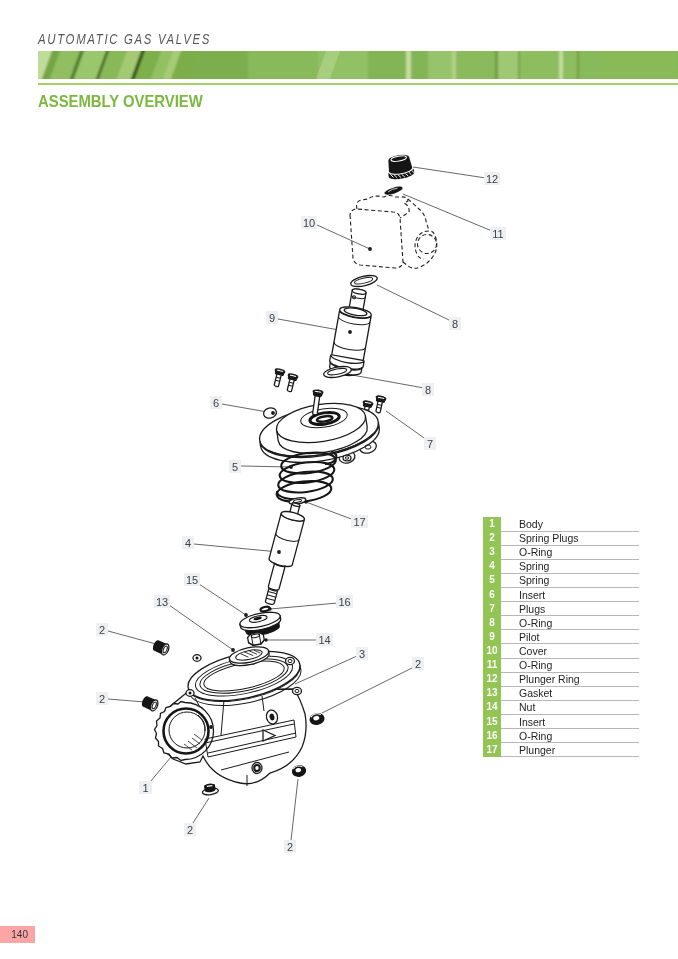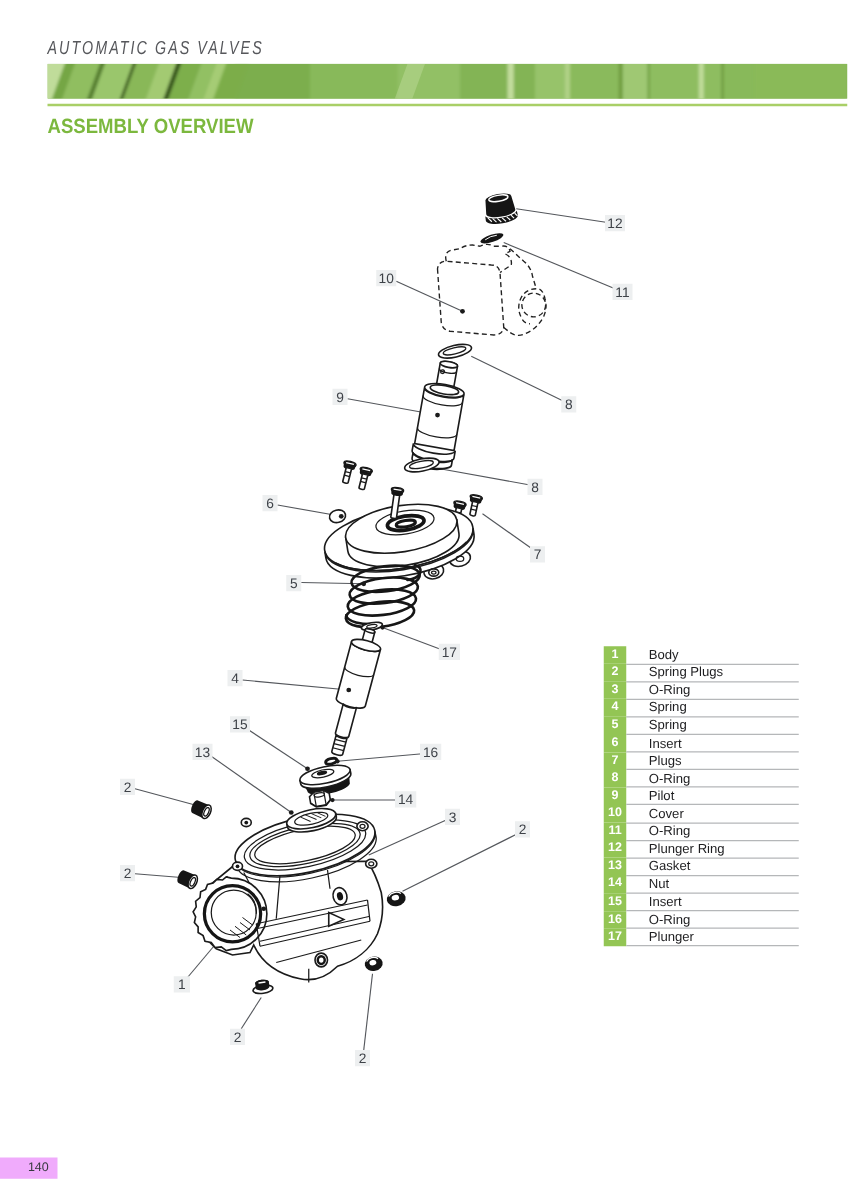--- a/index.html
+++ b/index.html
@@ -13,21 +13,21 @@
   .title{position:absolute;left:38px;top:92px;font-size:16.5px;font-weight:bold;
        color:#7cb83e;letter-spacing:0px;white-space:nowrap;
        transform:scaleX(0.9);transform-origin:0 0;}
   
   .ptable{position:absolute;left:483px;top:517px;width:161px;}
   .prow{height:14.12px;position:relative;}
   .pnum{position:absolute;left:0;top:0;width:18px;height:14.12px;background:#93c554;
         color:#ffffff;font-weight:bold;font-size:10px;text-align:center;line-height:14.5px;}
   .pname{position:absolute;left:18px;top:0;right:5px;height:13.62px;border-bottom:0.5px solid #b5b7b9;
         font-size:10.5px;color:#1e1e20;line-height:14px;padding-left:18px;}
-  .footer{position:absolute;left:0;top:926px;width:46px;height:17px;background:#f0abfc;
+  .footer{position:absolute;left:0;top:926px;width:35px;height:17px;background:#fca5a5;
         font-size:10px;color:#36393f;text-align:right;line-height:17px;padding-right:0px;}
   .footer span{margin-right:7px;}
   svg{position:absolute;left:0;top:0;}
 </style>
 </head>
 <body>
 <div class="hdr">AUTOMATIC GAS VALVES</div>
 <svg class="banner" width="640" height="28" viewBox="0 0 640 28" preserveAspectRatio="none">
   <defs>
       <filter id="bblur" x="-5%" y="-5%" width="110%" height="110%">

